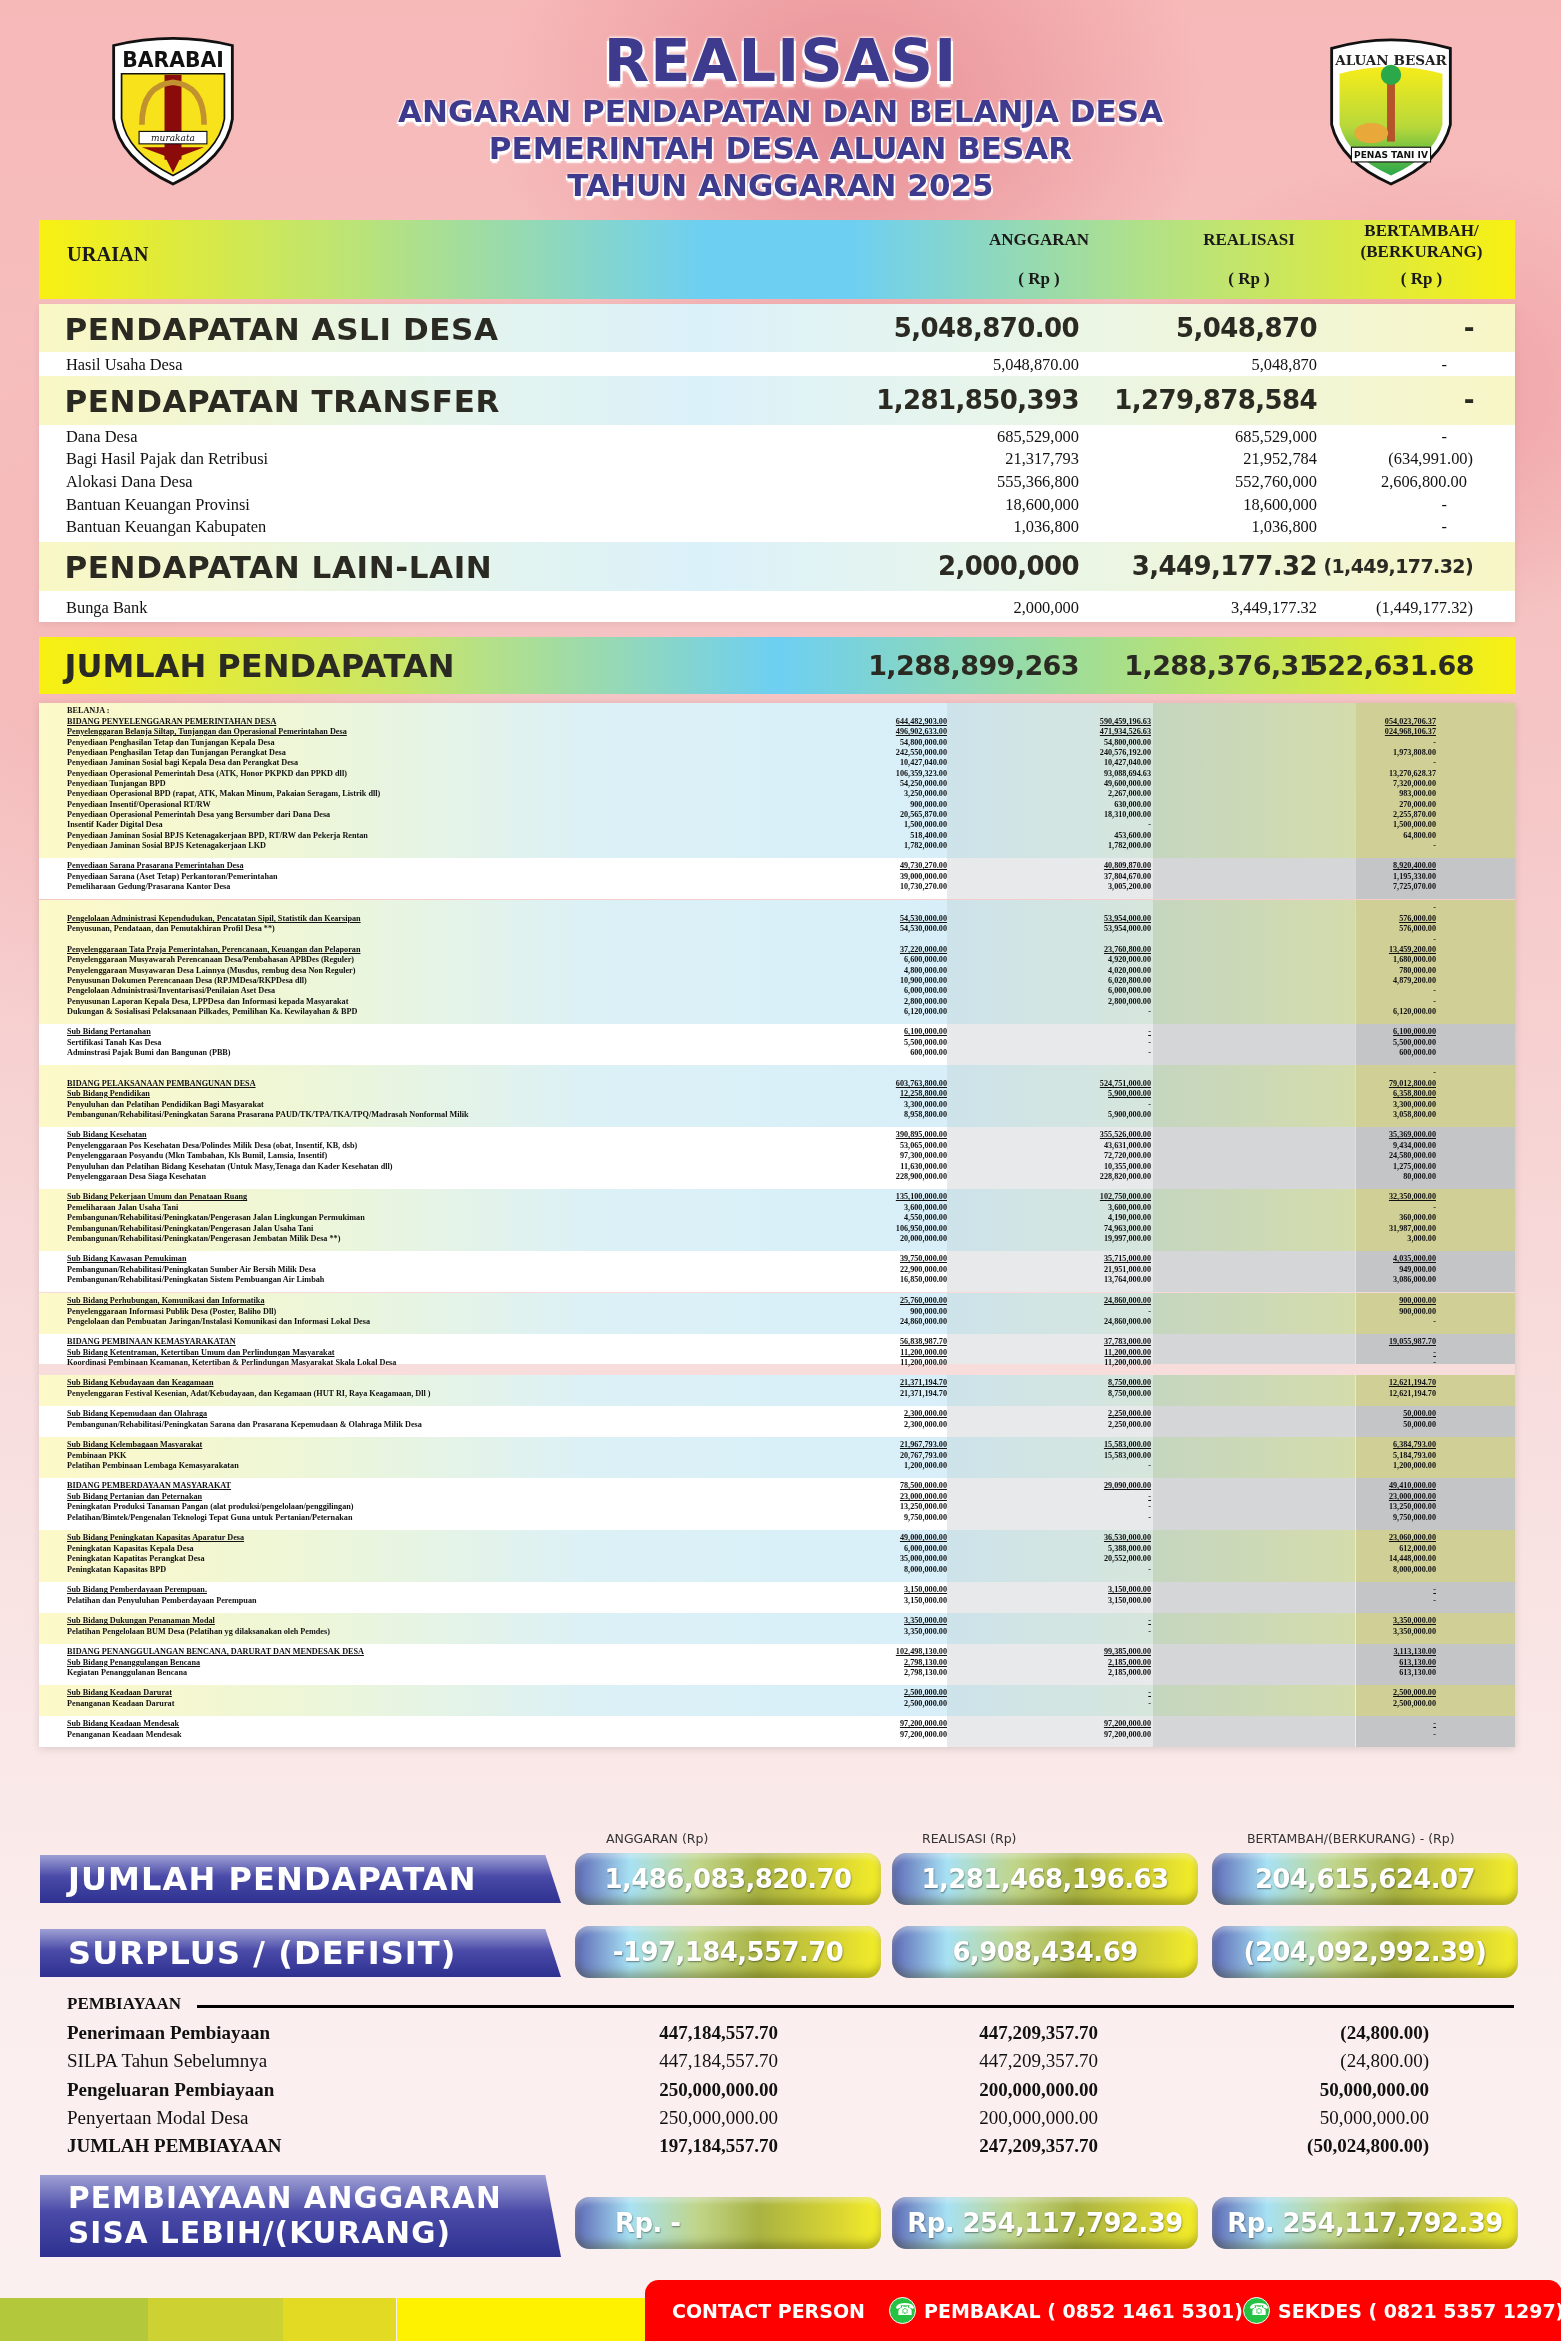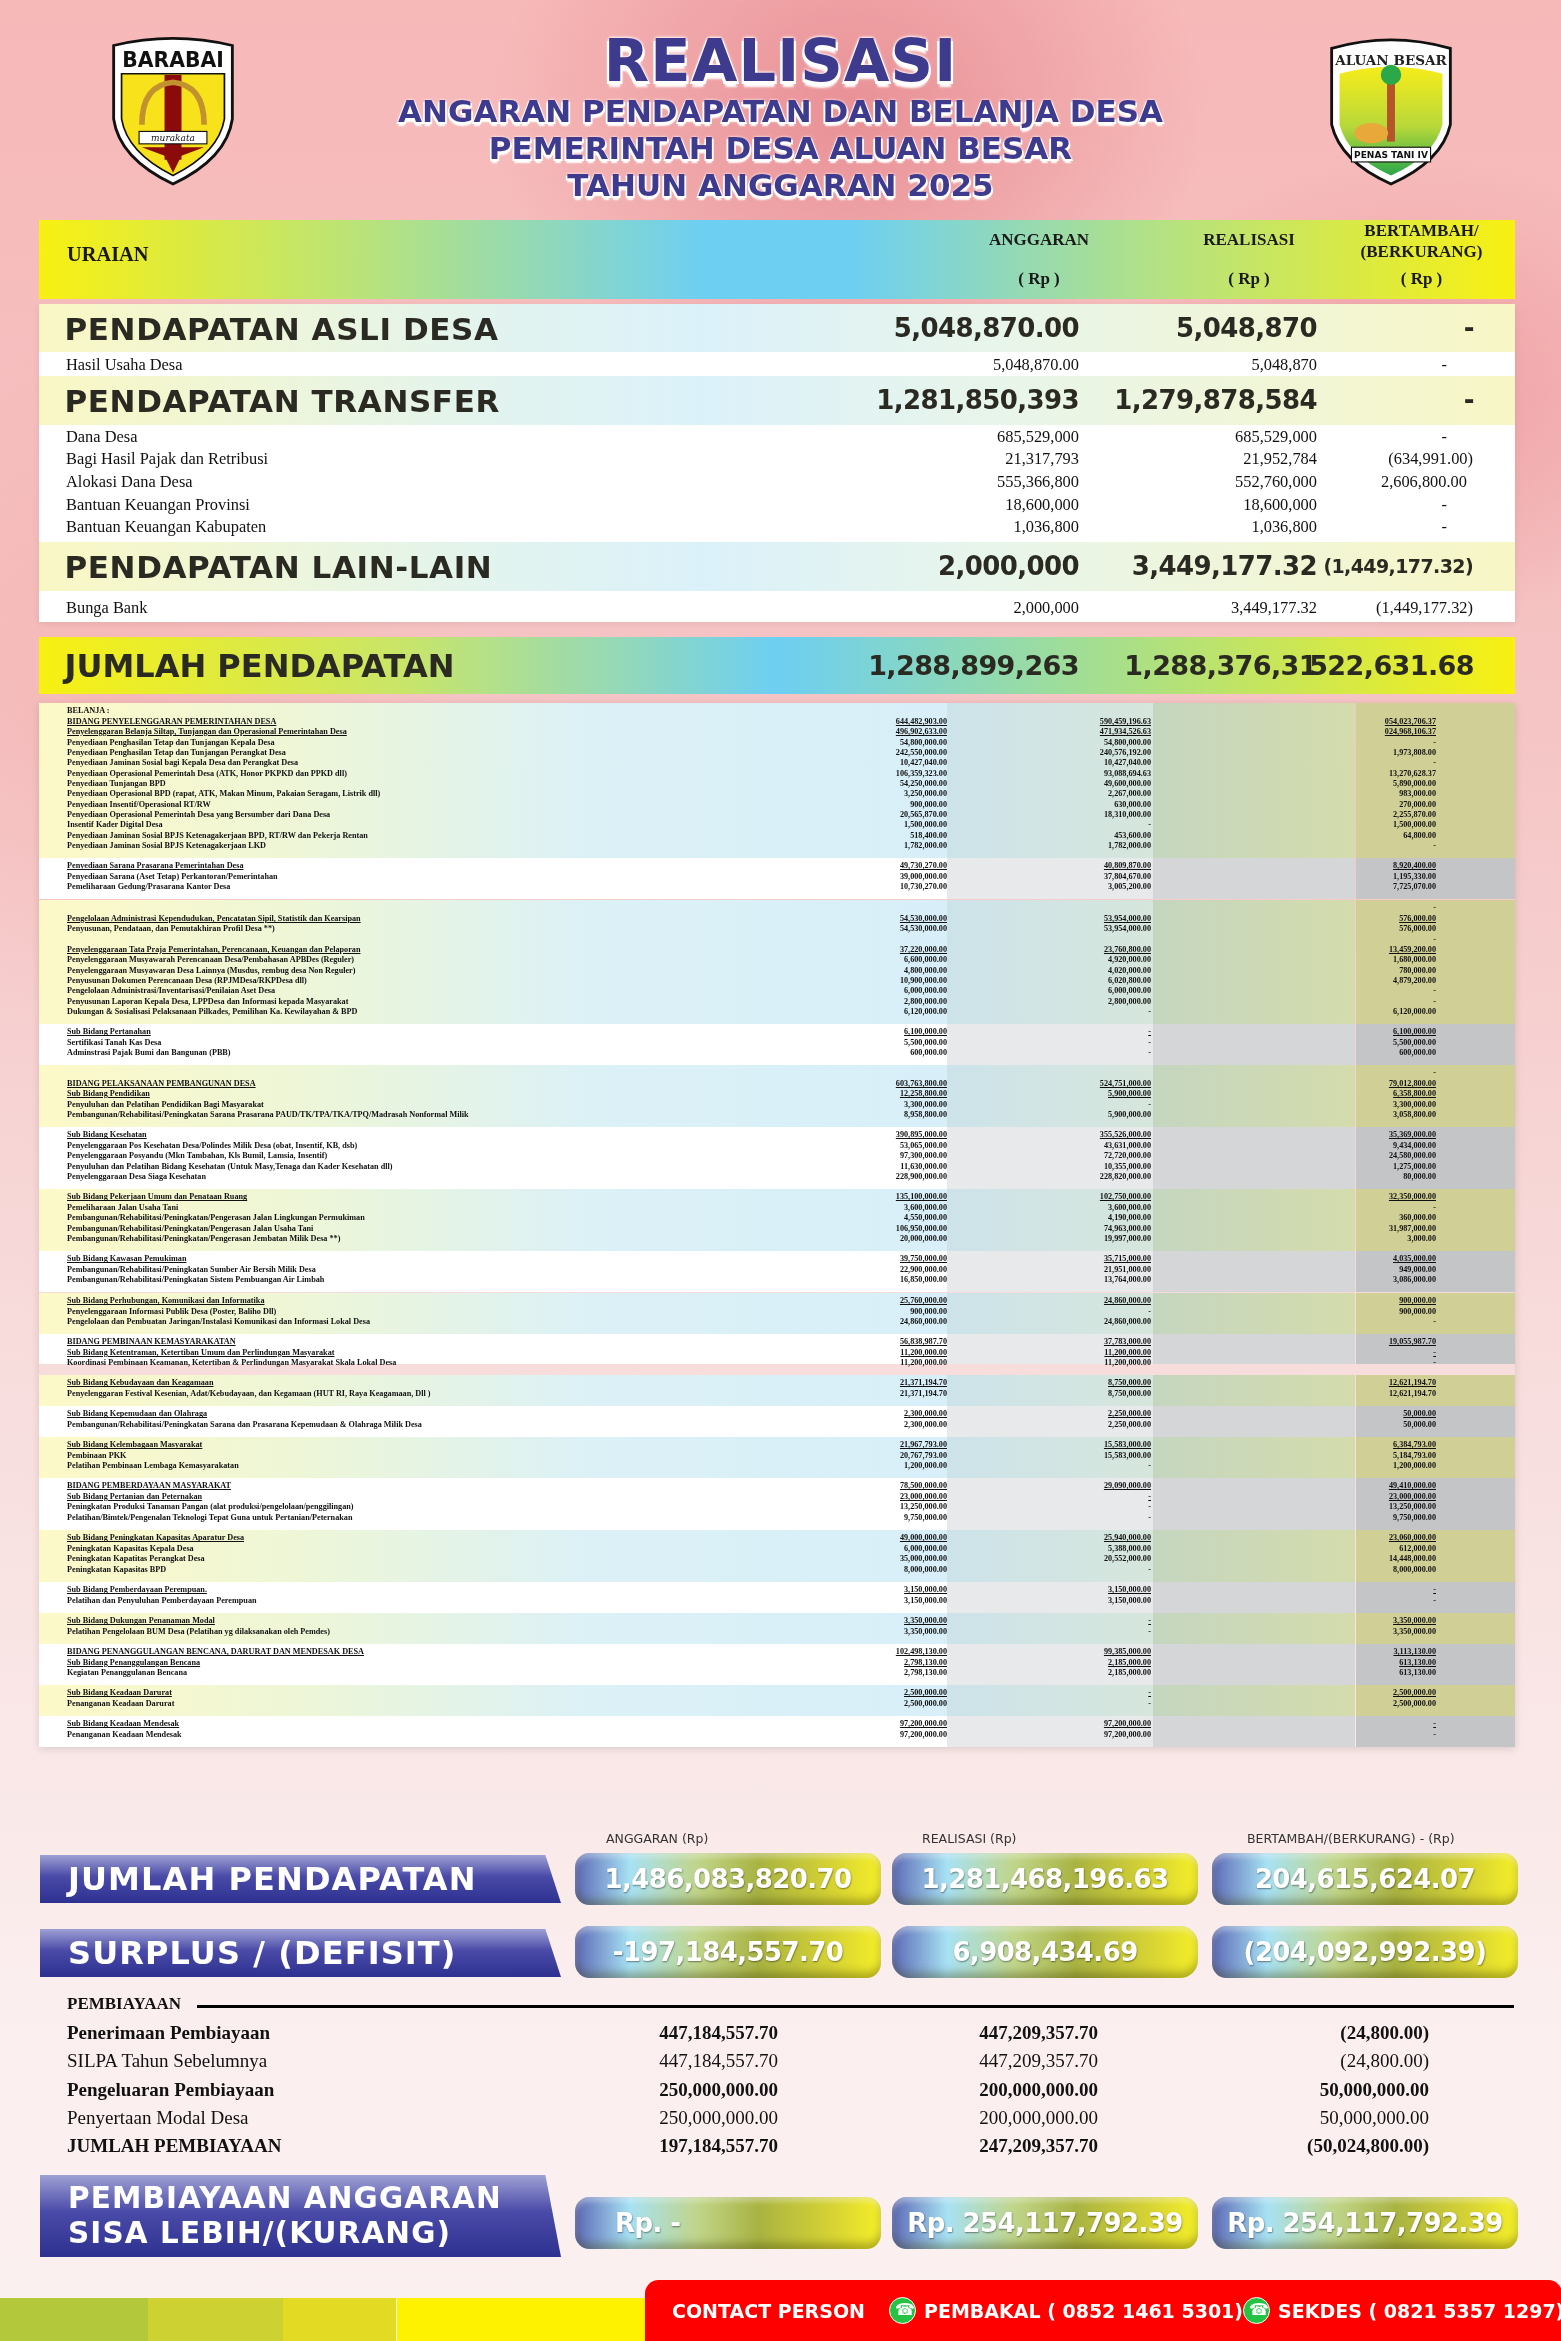--- a/index.html
+++ b/index.html
@@ -304,21 +304,21 @@
       <div class="brow" style="top: 66px;">
         <span class="t">Penyediaan Operasional Pemerintah Desa (ATK, Honor PKPKD dan PPKD dll)</span>
         <span class="va">106,359,323.00</span>
         <span class="vr">93,088,694.63</span>
         <span class="vd">13,270,628.37</span>
       </div>
       <div class="brow" style="top: 76px;">
         <span class="t">Penyediaan Tunjangan BPD</span>
         <span class="va">54,250,000.00</span>
         <span class="vr">49,600,000.00</span>
-        <span class="vd">5,890,000.00</span>
+        <span class="vd">7,320,000.00</span>
       </div>
       <div class="brow" style="top: 86px;">
         <span class="t">Penyediaan Operasional BPD (rapat, ATK, Makan Minum, Pakaian Seragam, Listrik dll)</span>
         <span class="va">3,250,000.00</span>
         <span class="vr">2,267,000.00</span>
         <span class="vd">983,000.00</span>
       </div>
       <div class="brow" style="top: 97px;">
         <span class="t">Penyediaan Insentif/Operasional RT/RW</span>
         <span class="va">900,000.00</span>
@@ -741,21 +741,21 @@
       </div>
     </div>
     <div class="bgroup shade" style="top: 827px; height: 52px;">
       <div class="col c-label"></div>
       <div class="col c-a"></div>
       <div class="col c-r"></div>
       <div class="col c-d"></div>
       <div class="brow u" style="top: 3.4px;">
         <span class="t">Sub Bidang Peningkatan Kapasitas Aparatur Desa</span>
         <span class="va">49,000,000.00</span>
-        <span class="vr">25,940,000.00</span>
+        <span class="vr">36,530,000.00</span>
         <span class="vd">23,060,000.00</span>
       </div>
       <div class="brow" style="top: 13.8px;">
         <span class="t">Peningkatan Kapasitas Kepala Desa</span>
         <span class="va">6,000,000.00</span>
         <span class="vr">5,388,000.00</span>
         <span class="vd">612,000.00</span>
       </div>
       <div class="brow" style="top: 24px;">
         <span class="t">Peningkatan Kapatitas Perangkat Desa</span>

